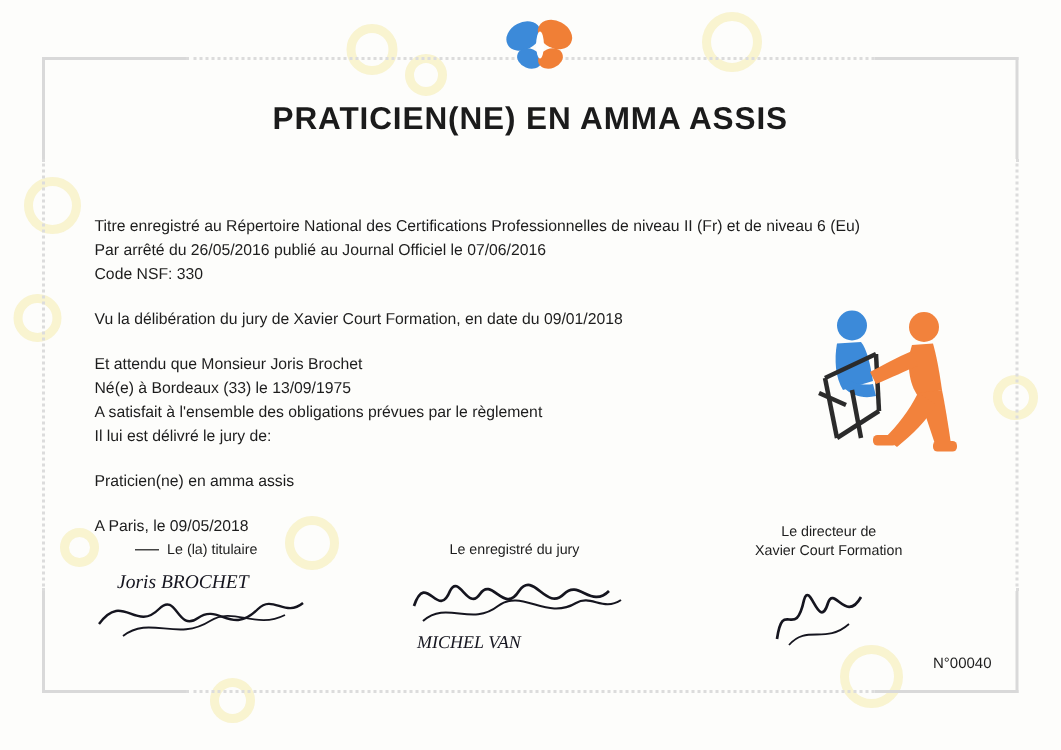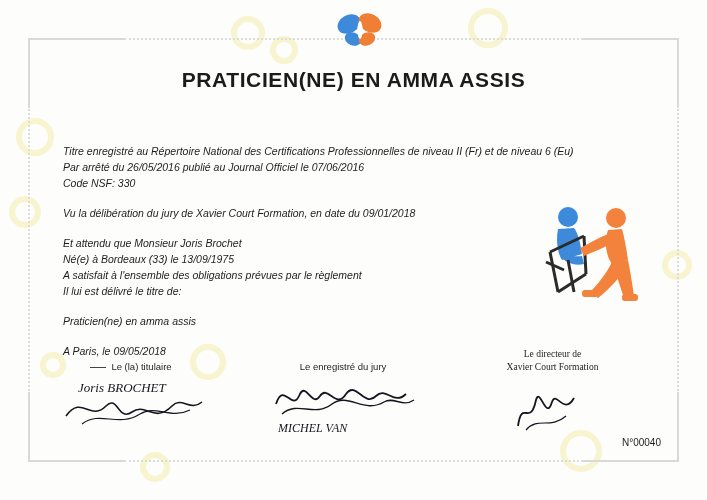--- a/index.html
+++ b/index.html
@@ -91,21 +91,21 @@
 
   #body-text {
     position: absolute;
     left: 63px;
     top: 143px;
     width: 470px;
     color: #1d1d1d;
     font-size: 10.5px;
     line-height: 16px;
   }
-  .para { margin: 0 0 14px 0; font-style: italic; }
+  .para { margin: 0 0 14px 0; }
   .para:last-child { margin-bottom: 0; }
   .line { white-space: nowrap; }
 
   
   #figures {
     position: absolute;
     left: 524px;
     top: 200px;
     width: 124px;
     height: 120px;
@@ -114,21 +114,21 @@
   
   .sig-block {
     position: absolute;
     text-align: center;
     font-size: 9.5px;
     color: #1d1d1d;
     line-height: 13px;
   }
   #sig-left   { left: 56px;  top: 360px; width: 150px; }
   #sig-center { left: 263px; top: 360px; width: 160px; }
-  #sig-right  { left: 470px; top: 348px; width: 165px; font-family: Liberation Serif, serif; }
+  #sig-right  { left: 470px; top: 348px; width: 165px; }
 
   .sig-dash {
     display: inline-block;
     width: 16px;
     border-top: 1px solid #444;
     vertical-align: middle;
     margin-right: 5px;
   }
 
   .sig-ink {
@@ -203,21 +203,21 @@
       <span class="line">Par arrêté du 26/05/2016 publié au Journal Officiel le 07/06/2016</span><br>
       <span class="line">Code NSF: 330</span>
     </p>
     <p class="para">
       <span class="line">Vu la délibération du jury de Xavier Court Formation, en date du 09/01/2018</span>
     </p>
     <p class="para">
       <span class="line">Et attendu que Monsieur Joris Brochet</span><br>
       <span class="line">Né(e) à Bordeaux (33) le 13/09/1975</span><br>
       <span class="line">A satisfait à l'ensemble des obligations prévues par le règlement</span><br>
-      <span class="line">Il lui est délivré le titre de:</span>
+      <span class="line">Il lui est délivré le jury de:</span>
     </p>
     <p class="para">
       <span class="line">Praticien(ne) en amma assis</span>
     </p>
     <p class="para">
       <span class="line">A Paris, le 09/05/2018</span>
     </p>
   </div>
 
   <svg id="figures" viewBox="0 0 124 120">

